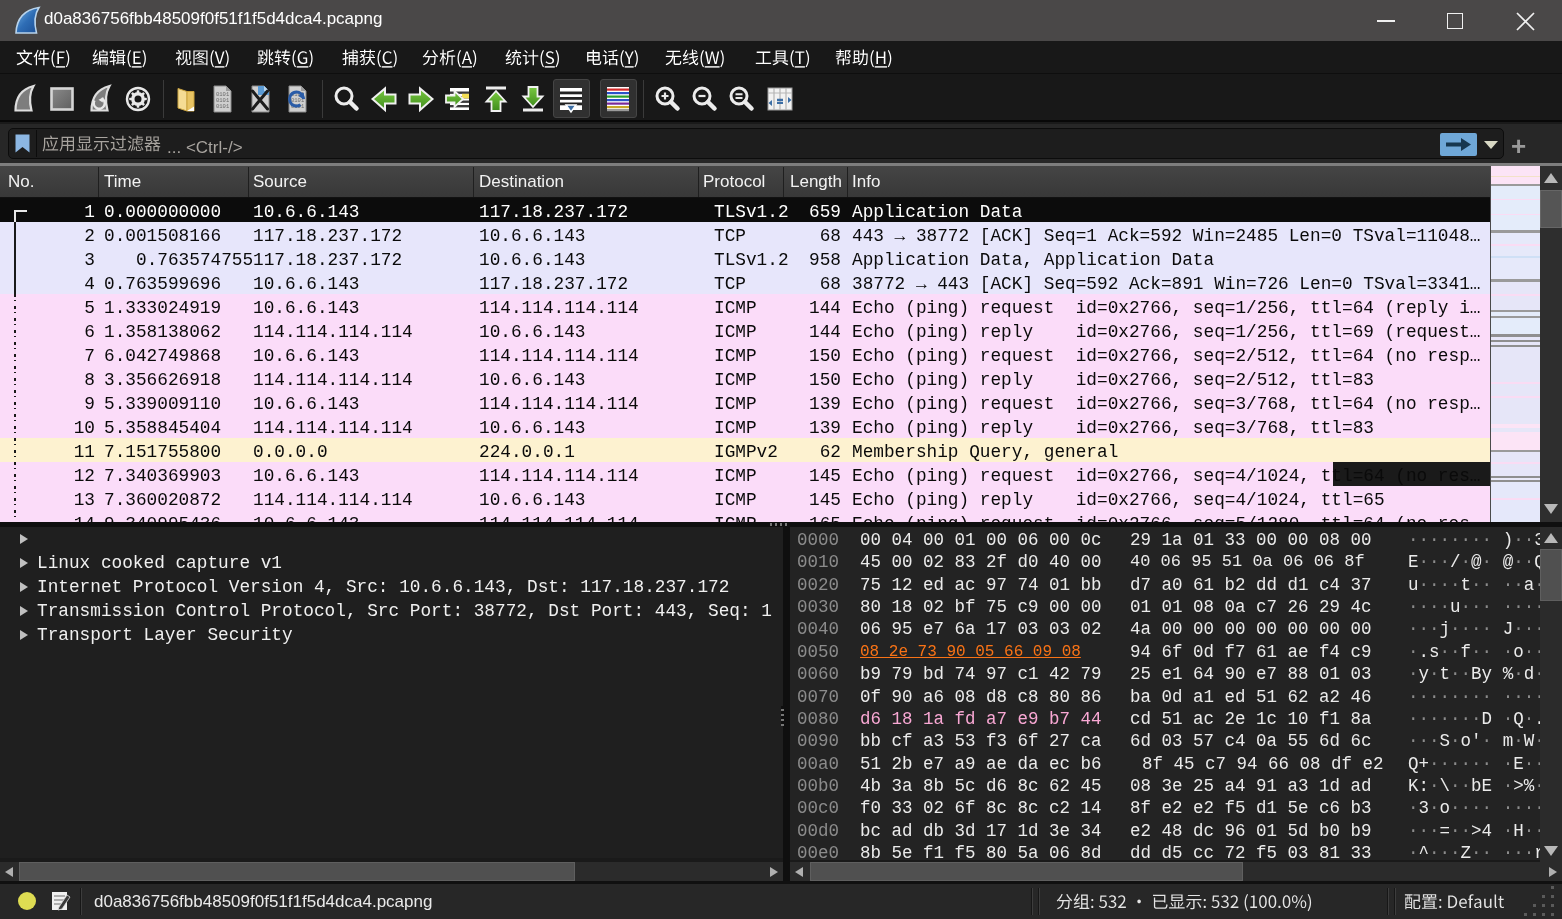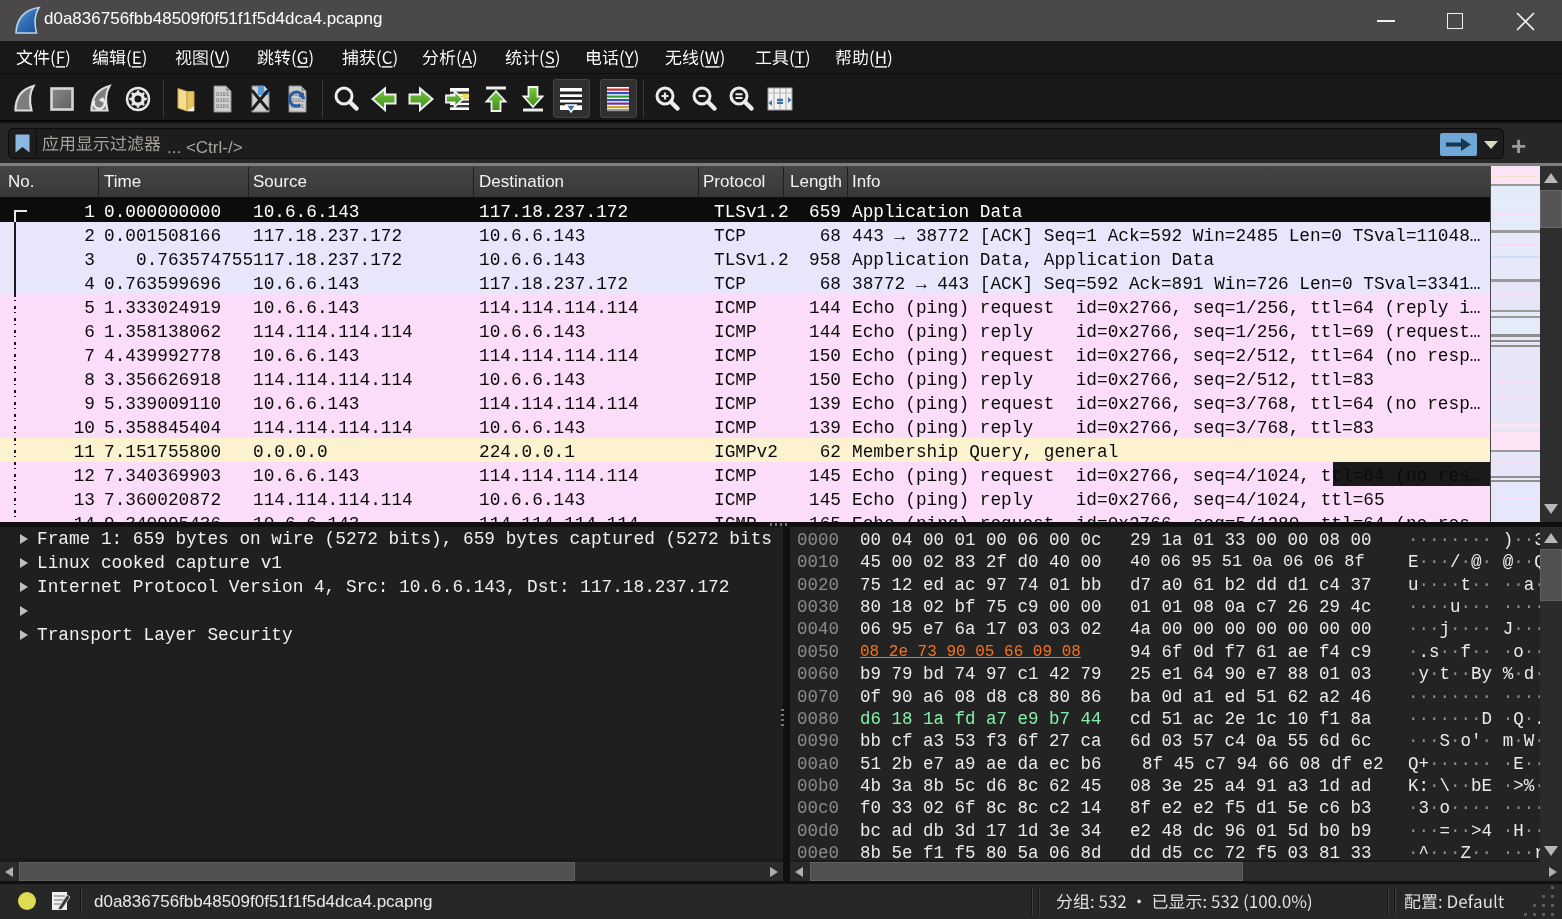--- a/index.html
+++ b/index.html
@@ -311,21 +311,21 @@
 <span class="abs" style="left:0;top:0;width:95px;text-align:right;">6</span>
 <span class="abs" style="left:104px;top:0;">1.358138062</span>
 <span class="abs" style="left:253px;top:0;">114.114.114.114</span>
 <span class="abs" style="left:479px;top:0;">10.6.6.143</span>
 <span class="abs" style="left:714px;top:0;">ICMP</span>
 <span class="abs" style="left:746px;top:0;width:95px;text-align:right;">144</span>
 <span class="abs" style="left:852px;top:0;">Echo (ping) reply    id=0x2766, seq=1/256, ttl=69 (request…</span>
 </div>
 <div class="abs mono" style="left:0;top:144px;width:1491px;height:24px;background:#fbdcf9;color:#0a0a0a;font-size:17.75px;line-height:28px;">
 <span class="abs" style="left:0;top:0;width:95px;text-align:right;">7</span>
-<span class="abs" style="left:104px;top:0;">4.439992778</span>
+<span class="abs" style="left:104px;top:0;">6.042749868</span>
 <span class="abs" style="left:253px;top:0;">10.6.6.143</span>
 <span class="abs" style="left:479px;top:0;">114.114.114.114</span>
 <span class="abs" style="left:714px;top:0;">ICMP</span>
 <span class="abs" style="left:746px;top:0;width:95px;text-align:right;">150</span>
 <span class="abs" style="left:852px;top:0;">Echo (ping) request  id=0x2766, seq=2/512, ttl=64 (no resp…</span>
 </div>
 <div class="abs mono" style="left:0;top:168px;width:1491px;height:24px;background:#fbdcf9;color:#0a0a0a;font-size:17.75px;line-height:28px;">
 <span class="abs" style="left:0;top:0;width:95px;text-align:right;">8</span>
 <span class="abs" style="left:104px;top:0;">3.356626918</span>
 <span class="abs" style="left:253px;top:0;">114.114.114.114</span>
@@ -478,26 +478,26 @@
     </svg>
 <div class="abs" style="left:0;top:24px;width:22px;height:38px;background:#555555;border:1px solid #666;"></div>
 <svg class="abs" style="left:3px;top:337px;" width="16" height="12">
       <path d="M8 11 L15 1 H1 Z" fill="#b8b8b8"></path>
     </svg>
 </div>
 <div class="abs" style="left:0;top:522px;width:1562px;height:5px;background:#0f0f0f;"></div>
 <div class="abs" style="left:770px;top:523px;width:20px;height:3px;background:repeating-linear-gradient(90deg,#777 0 2px,#0f0f0f 2px 5px);"></div>
 <div class="abs" style="left:0;top:527px;width:783px;height:331px;background:#1f1f1f;overflow:hidden;">
 <div class="abs" style="left:20px;top:7px;width:0;height:0;border-left:8px solid #c0c0c0;border-top:5.5px solid transparent;border-bottom:5.5px solid transparent;"></div>
-<div class="abs mono" style="left:37px;top:0px;font-size:17.75px;line-height:24px;color:#f0f0f0;">Frame 1: 659 bytes on wire (5272 bits), 659 bytes captured (5272 bits</div>
 <div class="abs" style="left:20px;top:31px;width:0;height:0;border-left:8px solid #c0c0c0;border-top:5.5px solid transparent;border-bottom:5.5px solid transparent;"></div>
 <div class="abs mono" style="left:37px;top:24px;font-size:17.75px;line-height:24px;color:#f0f0f0;">Linux cooked capture v1</div>
 <div class="abs" style="left:20px;top:55px;width:0;height:0;border-left:8px solid #c0c0c0;border-top:5.5px solid transparent;border-bottom:5.5px solid transparent;"></div>
 <div class="abs mono" style="left:37px;top:48px;font-size:17.75px;line-height:24px;color:#f0f0f0;">Internet Protocol Version 4, Src: 10.6.6.143, Dst: 117.18.237.172</div>
 <div class="abs" style="left:20px;top:79px;width:0;height:0;border-left:8px solid #c0c0c0;border-top:5.5px solid transparent;border-bottom:5.5px solid transparent;"></div>
+<div class="abs mono" style="left:37px;top:72px;font-size:17.75px;line-height:24px;color:#f0f0f0;">Transmission Control Protocol, Src Port: 38772, Dst Port: 443, Seq: 1</div>
 <div class="abs" style="left:20px;top:103px;width:0;height:0;border-left:8px solid #c0c0c0;border-top:5.5px solid transparent;border-bottom:5.5px solid transparent;"></div>
 <div class="abs mono" style="left:37px;top:96px;font-size:17.75px;line-height:24px;color:#f0f0f0;">Transport Layer Security</div>
 </div>
 <div class="abs" style="left:0;top:862px;width:783px;height:19px;background:#2b2b2b;">
 <svg class="abs" style="left:4px;top:4px;" width="10" height="12">
       <path d="M9 1 L1 6 L9 11 Z" fill="#b0b0b0"></path>
     </svg>
 <div class="abs" style="left:19px;top:0;width:556px;height:19px;background:#505050;border:1px solid #5f5f5f;"></div>
 <svg class="abs" style="left:769px;top:4px;" width="10" height="12">
       <path d="M1 1 L9 6 L1 11 Z" fill="#b0b0b0"></path>
@@ -532,21 +532,21 @@
 <div class="abs mono" style="left:618px;top:113.8px;font-size:17.5px;line-height:22px;"><span style="color:#8b8b8b">·</span><span style="color:#ebebeb">.</span><span style="color:#ebebeb">s</span><span style="color:#8b8b8b">·</span><span style="color:#8b8b8b">·</span><span style="color:#ebebeb">f</span><span style="color:#8b8b8b">·</span><span style="color:#8b8b8b">·</span><span style="color:#ebebeb"> </span><span style="color:#8b8b8b">·</span><span style="color:#ebebeb">o</span><span style="color:#8b8b8b">·</span><span style="color:#8b8b8b">·</span></div>
 <div class="abs mono" style="left:7px;top:136.2px;font-size:17.5px;line-height:22px;color:#8b8b8b;">0060</div>
 <div class="abs mono" style="left:70px;top:136.2px;font-size:17.5px;line-height:22px;color:#ebebeb;">b9 79 bd 74 97 c1 42 79</div>
 <div class="abs mono" style="left:340px;top:136.2px;font-size:17.5px;line-height:22px;color:#ebebeb;">25 e1 64 90 e7 88 01 03</div>
 <div class="abs mono" style="left:618px;top:136.2px;font-size:17.5px;line-height:22px;"><span style="color:#8b8b8b">·</span><span style="color:#ebebeb">y</span><span style="color:#8b8b8b">·</span><span style="color:#ebebeb">t</span><span style="color:#8b8b8b">·</span><span style="color:#8b8b8b">·</span><span style="color:#ebebeb">B</span><span style="color:#ebebeb">y</span><span style="color:#ebebeb"> </span><span style="color:#ebebeb">%</span><span style="color:#8b8b8b">·</span><span style="color:#ebebeb">d</span><span style="color:#8b8b8b">·</span></div>
 <div class="abs mono" style="left:7px;top:158.5px;font-size:17.5px;line-height:22px;color:#8b8b8b;">0070</div>
 <div class="abs mono" style="left:70px;top:158.5px;font-size:17.5px;line-height:22px;color:#ebebeb;">0f 90 a6 08 d8 c8 80 86</div>
 <div class="abs mono" style="left:340px;top:158.5px;font-size:17.5px;line-height:22px;color:#ebebeb;">ba 0d a1 ed 51 62 a2 46</div>
 <div class="abs mono" style="left:618px;top:158.5px;font-size:17.5px;line-height:22px;"><span style="color:#8b8b8b">·</span><span style="color:#8b8b8b">·</span><span style="color:#8b8b8b">·</span><span style="color:#8b8b8b">·</span><span style="color:#8b8b8b">·</span><span style="color:#8b8b8b">·</span><span style="color:#8b8b8b">·</span><span style="color:#8b8b8b">·</span><span style="color:#ebebeb"> </span><span style="color:#8b8b8b">·</span><span style="color:#8b8b8b">·</span><span style="color:#8b8b8b">·</span><span style="color:#8b8b8b">·</span></div>
 <div class="abs mono" style="left:7px;top:180.9px;font-size:17.5px;line-height:22px;color:#8b8b8b;">0080</div>
-<div class="abs mono" style="left:70px;top:180.9px;font-size:17.5px;line-height:22px;color:#86efac;">d6 18 1a fd a7 e9 b7 44</div>
+<div class="abs mono" style="left:70px;top:180.9px;font-size:17.5px;line-height:22px;color:#f9a8d4;">d6 18 1a fd a7 e9 b7 44</div>
 <div class="abs mono" style="left:340px;top:180.9px;font-size:17.5px;line-height:22px;color:#ebebeb;">cd 51 ac 2e 1c 10 f1 8a</div>
 <div class="abs mono" style="left:618px;top:180.9px;font-size:17.5px;line-height:22px;"><span style="color:#8b8b8b">·</span><span style="color:#8b8b8b">·</span><span style="color:#8b8b8b">·</span><span style="color:#8b8b8b">·</span><span style="color:#8b8b8b">·</span><span style="color:#8b8b8b">·</span><span style="color:#8b8b8b">·</span><span style="color:#ebebeb">D</span><span style="color:#ebebeb"> </span><span style="color:#8b8b8b">·</span><span style="color:#ebebeb">Q</span><span style="color:#8b8b8b">·</span><span style="color:#ebebeb">.</span></div>
 <div class="abs mono" style="left:7px;top:203.2px;font-size:17.5px;line-height:22px;color:#8b8b8b;">0090</div>
 <div class="abs mono" style="left:70px;top:203.2px;font-size:17.5px;line-height:22px;color:#ebebeb;">bb cf a3 53 f3 6f 27 ca</div>
 <div class="abs mono" style="left:340px;top:203.2px;font-size:17.5px;line-height:22px;color:#ebebeb;">6d 03 57 c4 0a 55 6d 6c</div>
 <div class="abs mono" style="left:618px;top:203.2px;font-size:17.5px;line-height:22px;"><span style="color:#8b8b8b">·</span><span style="color:#8b8b8b">·</span><span style="color:#8b8b8b">·</span><span style="color:#ebebeb">S</span><span style="color:#8b8b8b">·</span><span style="color:#ebebeb">o</span><span style="color:#ebebeb">'</span><span style="color:#8b8b8b">·</span><span style="color:#ebebeb"> </span><span style="color:#ebebeb">m</span><span style="color:#8b8b8b">·</span><span style="color:#ebebeb">W</span><span style="color:#8b8b8b">·</span></div>
 <div class="abs mono" style="left:7px;top:225.6px;font-size:17.5px;line-height:22px;color:#8b8b8b;">00a0</div>
 <div class="abs mono" style="left:70px;top:225.6px;font-size:17.5px;line-height:22px;color:#ebebeb;">51 2b e7 a9 ae da ec b6</div>
 <div class="abs mono" style="left:352px;top:225.6px;font-size:17.5px;line-height:22px;color:#ebebeb;text-align:center;">8f 45 c7 94 66 08 df e2</div>
 <div class="abs mono" style="left:618px;top:225.6px;font-size:17.5px;line-height:22px;"><span style="color:#ebebeb">Q</span><span style="color:#ebebeb">+</span><span style="color:#8b8b8b">·</span><span style="color:#8b8b8b">·</span><span style="color:#8b8b8b">·</span><span style="color:#8b8b8b">·</span><span style="color:#8b8b8b">·</span><span style="color:#8b8b8b">·</span><span style="color:#ebebeb"> </span><span style="color:#8b8b8b">·</span><span style="color:#ebebeb">E</span><span style="color:#8b8b8b">·</span><span style="color:#8b8b8b">·</span></div>

